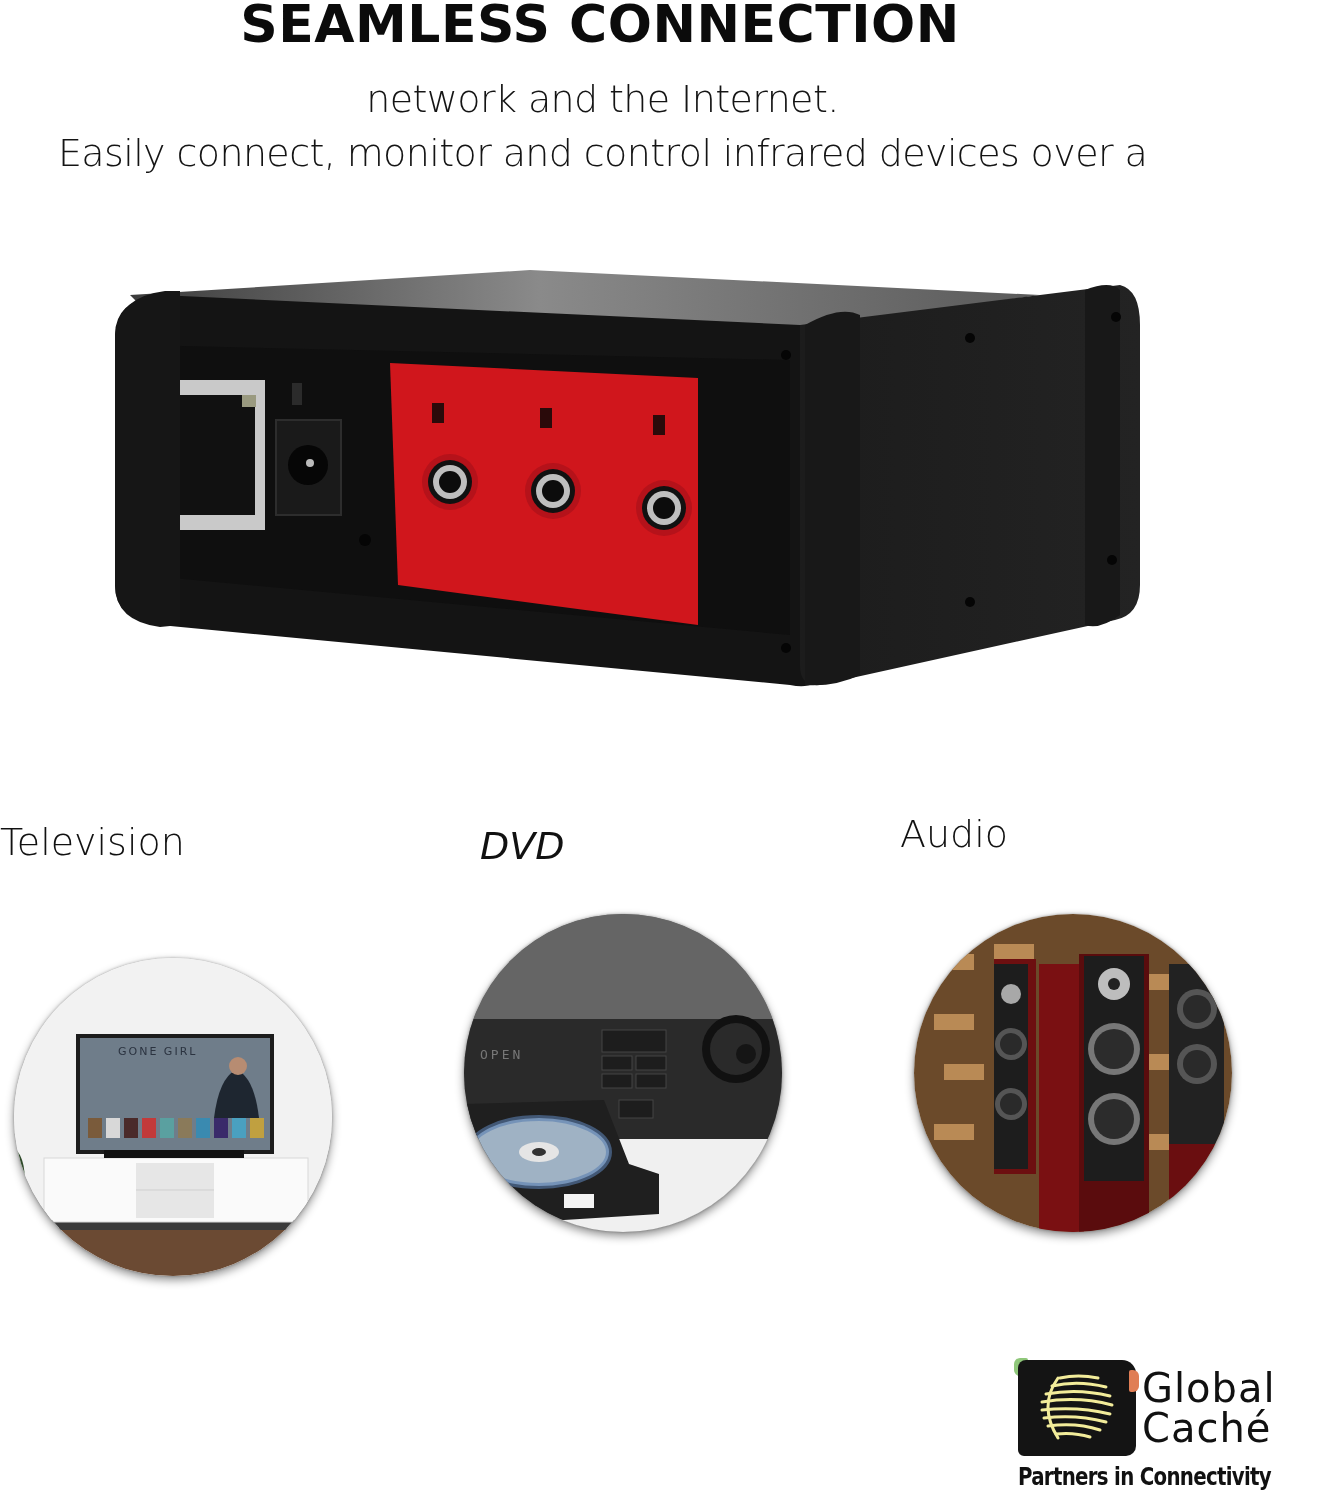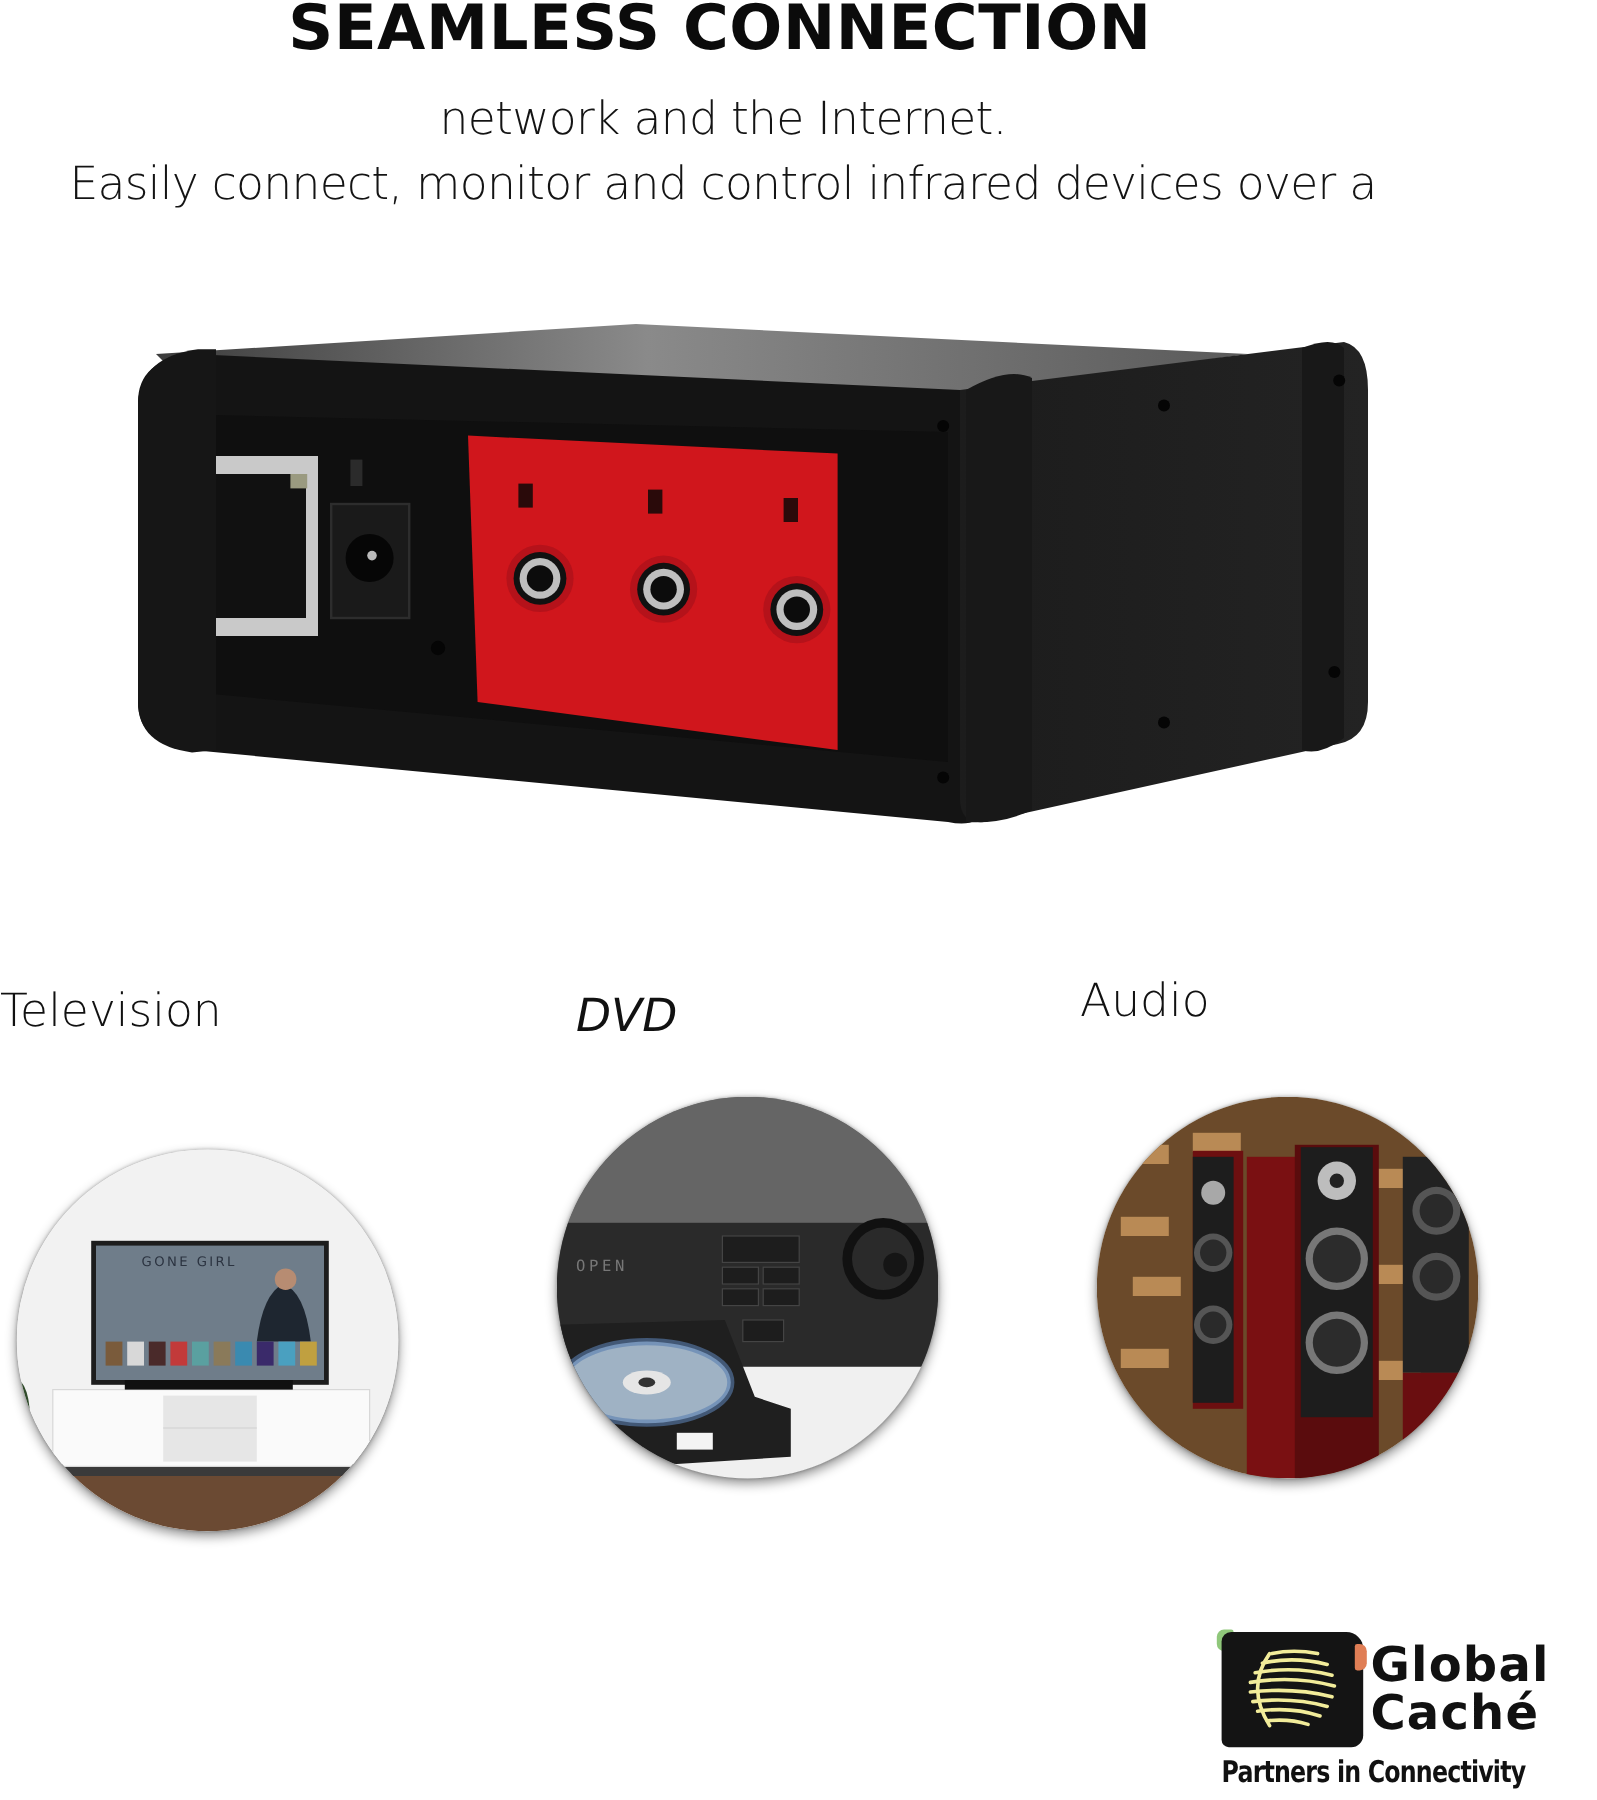--- a/index.html
+++ b/index.html
@@ -34,21 +34,21 @@
     .logo { position: absolute; left: 1010px; top: 1356px; width: 321px; height: 144px; }
     .logo-mark {
       position: absolute; left: 8px; top: 4px; width: 118px; height: 96px; background: #141414;
       border-radius: 8px 14px 10px 6px;
     }
     .logo-mark svg { width: 100%; height: 100%; display: block; }
     .logo-dot-green { position: absolute; left: 4px; top: 2px; width: 14px; height: 18px; background: #8fc77a; border-radius: 6px 2px 2px 6px; }
     .logo-dot-orange { position: absolute; left: 119px; top: 14px; width: 10px; height: 22px; background: #e07e55; border-radius: 2px 6px 6px 2px; }
     .logo-name {
       position: absolute; left: 132px; top: 12px; font-family: "DejaVu Sans", sans-serif;
-      font-weight: bold; font-size: 40px; line-height: 40px; color: #111; letter-spacing: 1px;
+      font-weight: normal; font-size: 40px; line-height: 40px; color: #111; letter-spacing: 1px;
     }
     .logo-tag {
       position: absolute; left: 8px; top: 106px; font-family: "DejaVu Sans Condensed", "DejaVu Sans", sans-serif;
       font-weight: bold; font-size: 25px; color: #111; letter-spacing: -0.8px; white-space: nowrap;
       transform: scaleX(0.88); transform-origin: left top;
     }
   </style>
 </head>
 <body>
 

